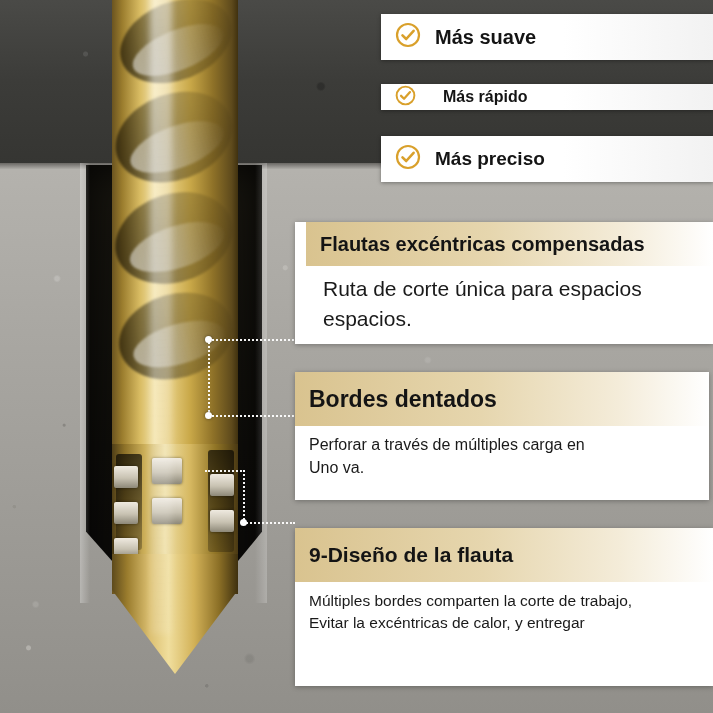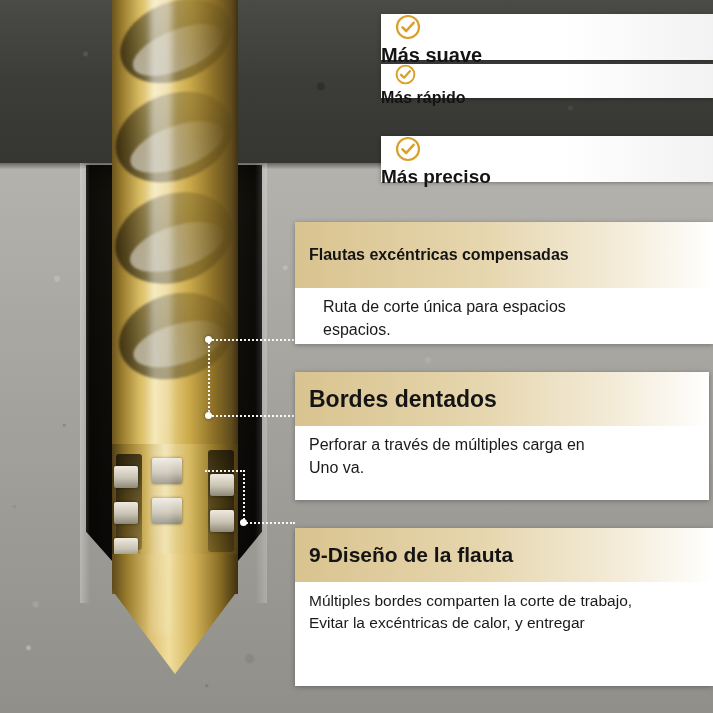--- a/index.html
+++ b/index.html
@@ -163,24 +163,23 @@
     left: 46px; top: 0;
     width: 22px; height: 640px;
     background: linear-gradient(180deg, rgba(255,255,255,0.45), rgba(255,255,255,0.12));
     filter: blur(3px);
   }
 
   
   .check-card {
     position: absolute;
     display: flex;
-    align-items: flex-start;
+    align-items: center;
     background: linear-gradient(90deg, #ffffff 0%, #ffffff 55%, #f2f2f2 100%);
     box-shadow: 0 1px 4px rgba(0,0,0,0.35);
-    flex-direction: column;
   }
   .check-card .tick {
     margin-left: 14px;
     margin-right: 14px;
     flex: 0 0 auto;
   }
   .check-card .ctext {
     color: #141414;
     font-weight: bold;
   }
@@ -282,43 +281,43 @@
   <div class="check-card" style="left:381px; top:14px; width:332px; height:46px;">
     <span class="tick">
       <svg width="26" height="26" viewBox="0 0 26 26">
         <circle cx="13" cy="13" r="11" fill="none" stroke="#d9a02b" stroke-width="2.2"></circle>
         <path d="M7.5 13.4 L11.2 17 L18.6 8.8" fill="none" stroke="#d9a02b" stroke-width="2.6" stroke-linecap="round" stroke-linejoin="round"></path>
       </svg>
     </span>
     <span class="ctext" style="font-size:20px;">Más suave</span>
   </div>
 
-  <div class="check-card" style="left:381px; top:64px; width:332px; height:34px;">
+  <div class="check-card" style="left:381px; top:84px; width:332px; height:26px;gap:13px;">
     <span class="tick">
       <svg width="21" height="21" viewBox="0 0 26 26">
         <circle cx="13" cy="13" r="11" fill="none" stroke="#d9a02b" stroke-width="2.4"></circle>
         <path d="M7.5 13.4 L11.2 17 L18.6 8.8" fill="none" stroke="#d9a02b" stroke-width="2.8" stroke-linecap="round" stroke-linejoin="round"></path>
       </svg>
     </span>
     <span class="ctext" style="font-size:16px;">Más rápido</span>
   </div>
 
   <div class="check-card" style="left:381px; top:136px; width:332px; height:46px;">
     <span class="tick">
       <svg width="26" height="26" viewBox="0 0 26 26">
         <circle cx="13" cy="13" r="11" fill="none" stroke="#d9a02b" stroke-width="2.2"></circle>
         <path d="M7.5 13.4 L11.2 17 L18.6 8.8" fill="none" stroke="#d9a02b" stroke-width="2.6" stroke-linecap="round" stroke-linejoin="round"></path>
       </svg>
     </span>
     <span class="ctext" style="font-size:19px;">Más preciso</span>
   </div>
 
   <div class="panel" style="left:295px; top:222px; width:418px; height:122px;">
-    <div class="panel-head" style="height:66px; font-size:16px;">Flautas excéntricas compensadas</div>
-    <div class="panel-body" style="font-size:16px;padding-left:28px;">
+    <div class="panel-head" style="height:44px; font-size:20px;margin-left:11px;">Flautas excéntricas compensadas</div>
+    <div class="panel-body" style="font-size:21px;padding-left:28px;">
       <div>Ruta de corte única para espacios</div>
       <div>espacios.</div>
     </div>
   </div>
 
   <div class="panel" style="left:295px; top:372px; width:414px; height:128px;">
     <div class="panel-head" style="height:54px; font-size:23px;">Bordes dentados</div>
     <div class="panel-body" style="font-size:16px;">
       <div>Perforar a través de múltiples carga en</div>
       <div>Uno va.</div>

